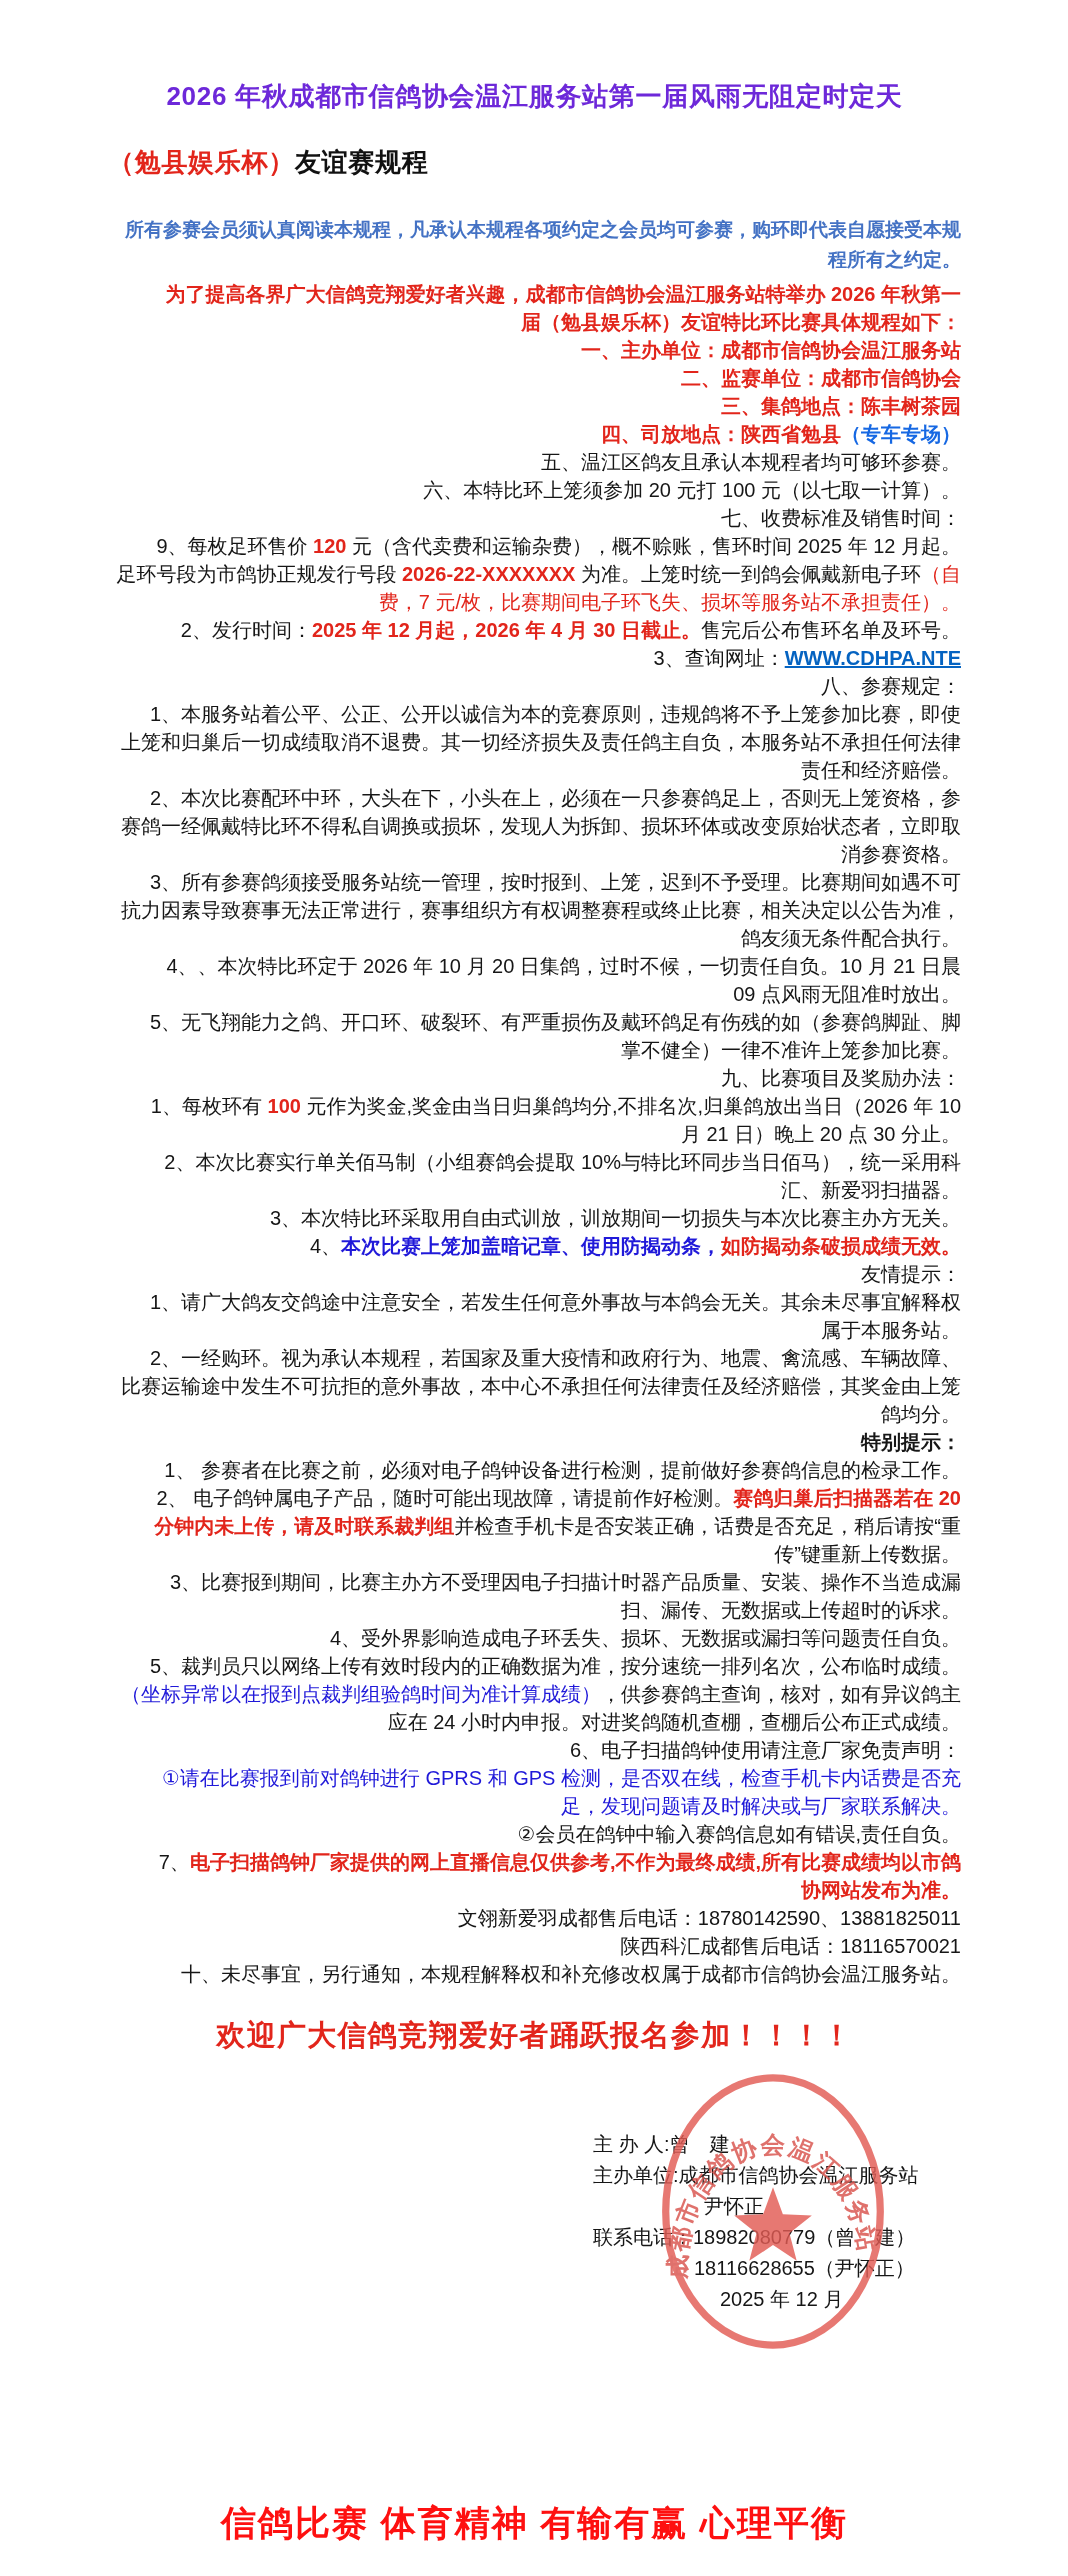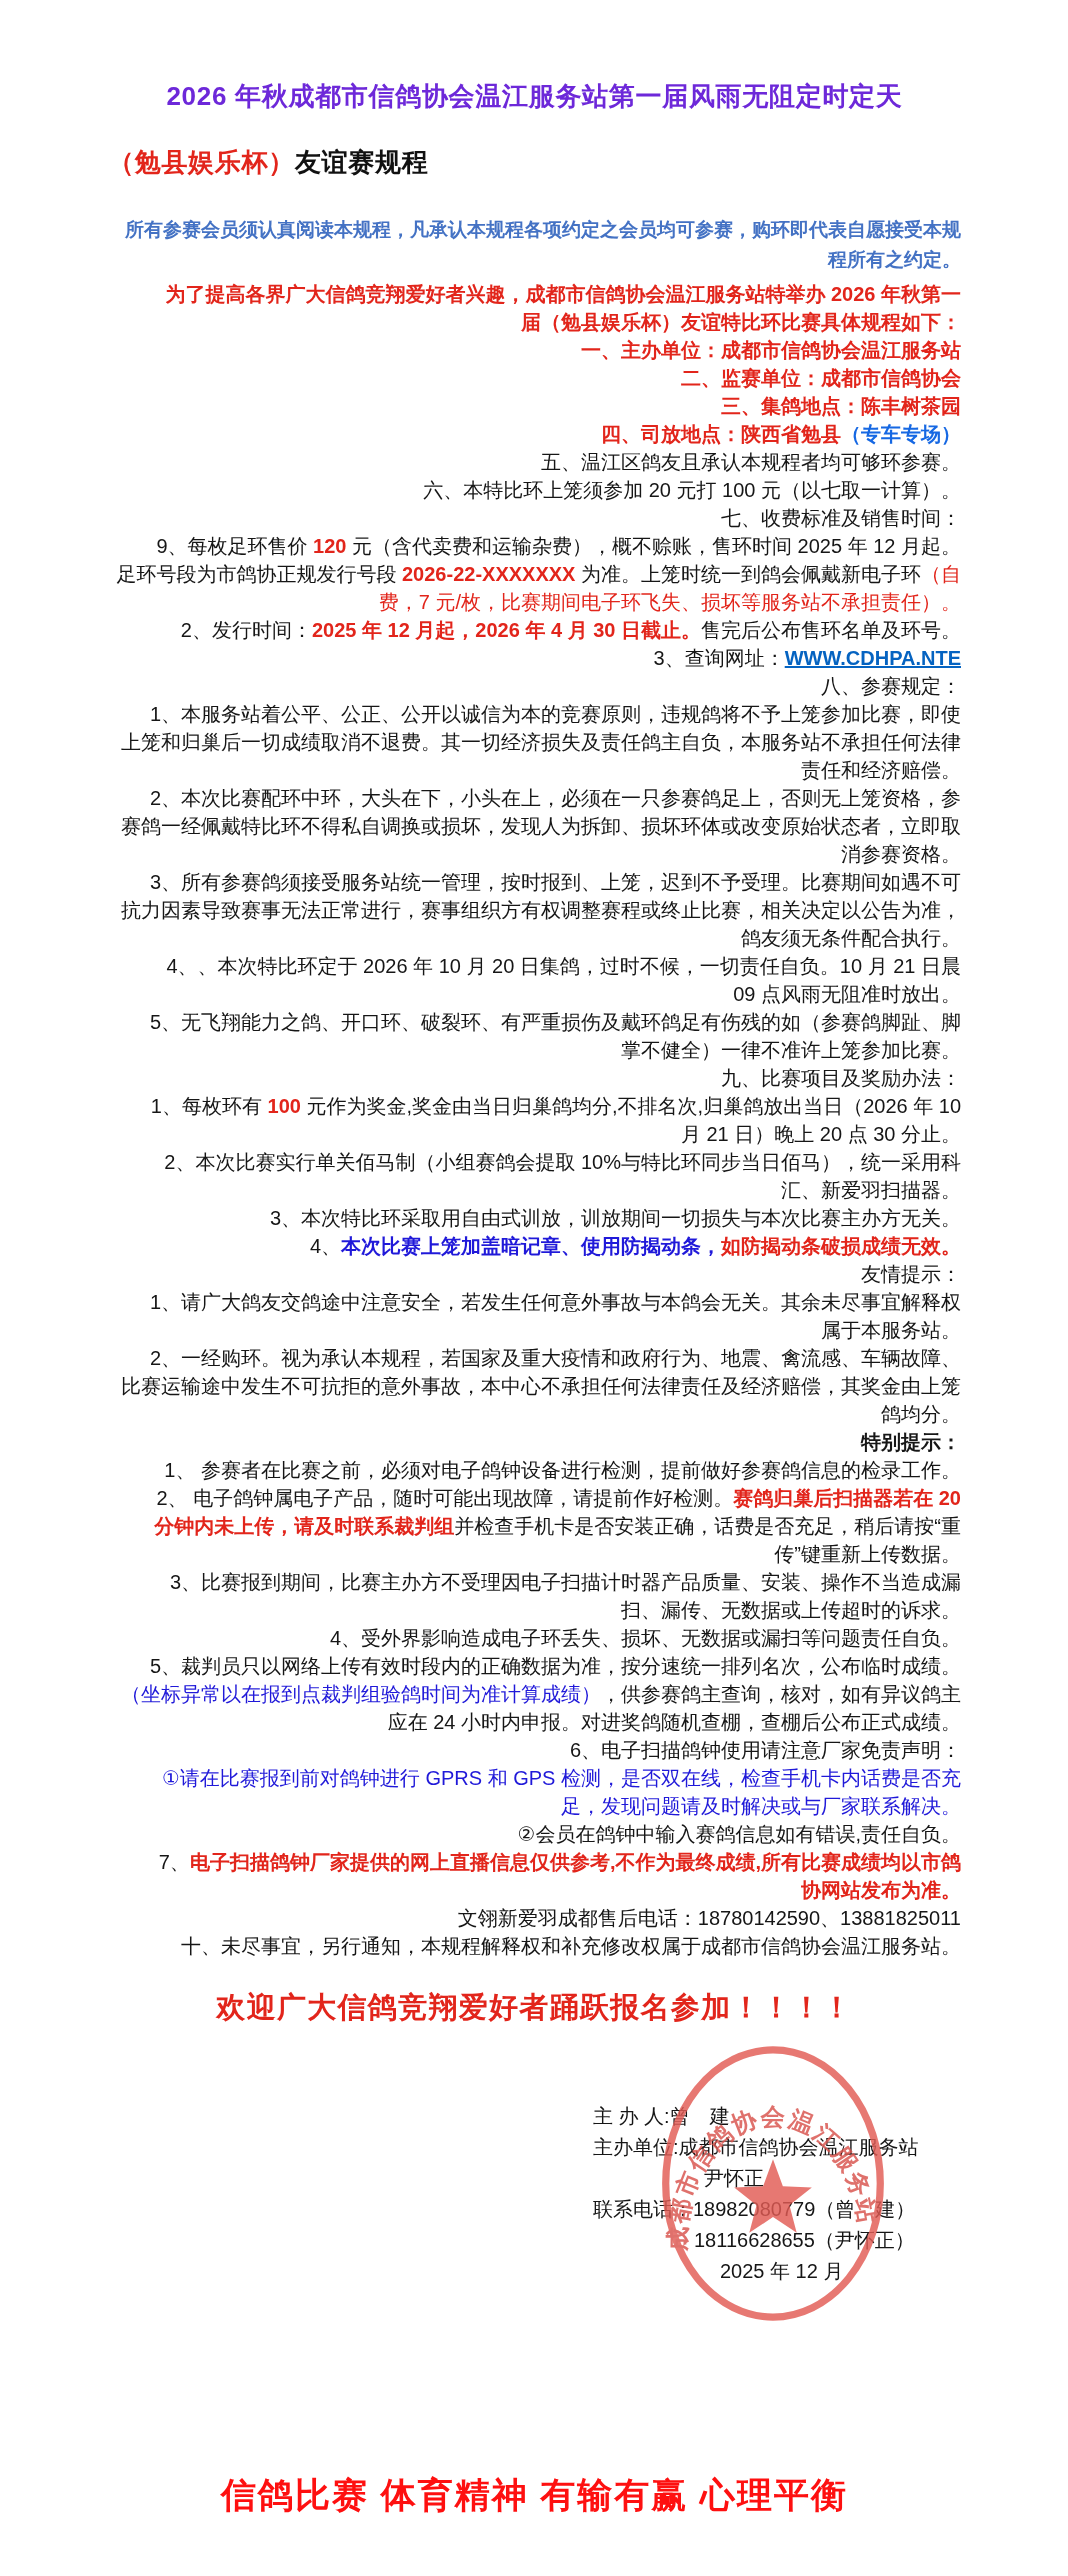--- a/index.html
+++ b/index.html
@@ -94,20 +94,21 @@
       <p class="para ind"><span class="">1、 参赛者在比赛之前，必须对电子鸽钟设备进行检测，提前做好参赛鸽信息的检录工作。</span></p>
       <p class="para ind"><span class="">2、 电子鸽钟属电子产品，随时可能出现故障，请提前作好检测。</span><span class="red b">赛鸽归巢后扫描器若在 20 分钟内未上传，请及时联系裁判组</span><span class="">并检查手机卡是否安装正确，话费是否充足，稍后请按“重传”键重新上传数据。</span></p>
       <p class="para ind"><span class="">3、比赛报到期间，比赛主办方不受理因电子扫描计时器产品质量、安装、操作不当造成漏扫、漏传、无数据或上传超时的诉求。</span></p>
       <p class="para ind"><span class="">4、受外界影响造成电子环丢失、损坏、无数据或漏扫等问题责任自负。</span></p>
       <p class="para ind"><span class="">5、裁判员只以网络上传有效时段内的正确数据为准，按分速统一排列名次，公布临时成绩。</span><span class="bstrong">（坐标异常以在报到点裁判组验鸽时间为准计算成绩）</span><span class="">，供参赛鸽主查询，核对，如有异议鸽主应在 24 小时内申报。对进奖鸽随机查棚，查棚后公布正式成绩。</span></p>
       <p class="para ind"><span class="">6、电子扫描鸽钟使用请注意厂家免责声明：</span></p>
       <p class="para ind"><span class="bstrong">①请在比赛报到前对鸽钟进行 GPRS 和 GPS 检测，是否双在线，检查手机卡内话费是否充足，发现问题请及时解决或与厂家联系解决。</span></p>
       <p class="para ind"><span class="">②会员在鸽钟中输入赛鸽信息如有错误,责任自负。</span></p>
       <p class="para ind"><span class="">7、</span><span class="red b">电子扫描鸽钟厂家提供的网上直播信息仅供参考,不作为最终成绩,所有比赛成绩均以市鸽协网站发布为准。</span></p>
       <p class="para ind"><span class="">文翎新爱羽成都售后电话：18780142590、13881825011</span></p>
+      <p class="para ind"><span class="">陕西科汇成都售后电话：18116570021</span></p>
       <p class="para "><span class="">十、未尽事宜，另行通知，本规程解释权和补充修改权属于成都市信鸽协会温江服务站。</span></p>
       <p class="para welcome b"><span class="red">欢迎广大信鸽竞翔爱好者踊跃报名参加！！！！</span></p>
     </div>
 
   <div class="sig-area">
     <div id="sig">
         <p class="sig-line ">主 办 人:曾　建</p>
         <p class="sig-line ">主办单位:成都市信鸽协会温江服务站</p>
         <p class="sig-line s-ind1">尹怀正</p>
         <p class="sig-line ">联系电话：18982080779（曾　建）</p>

